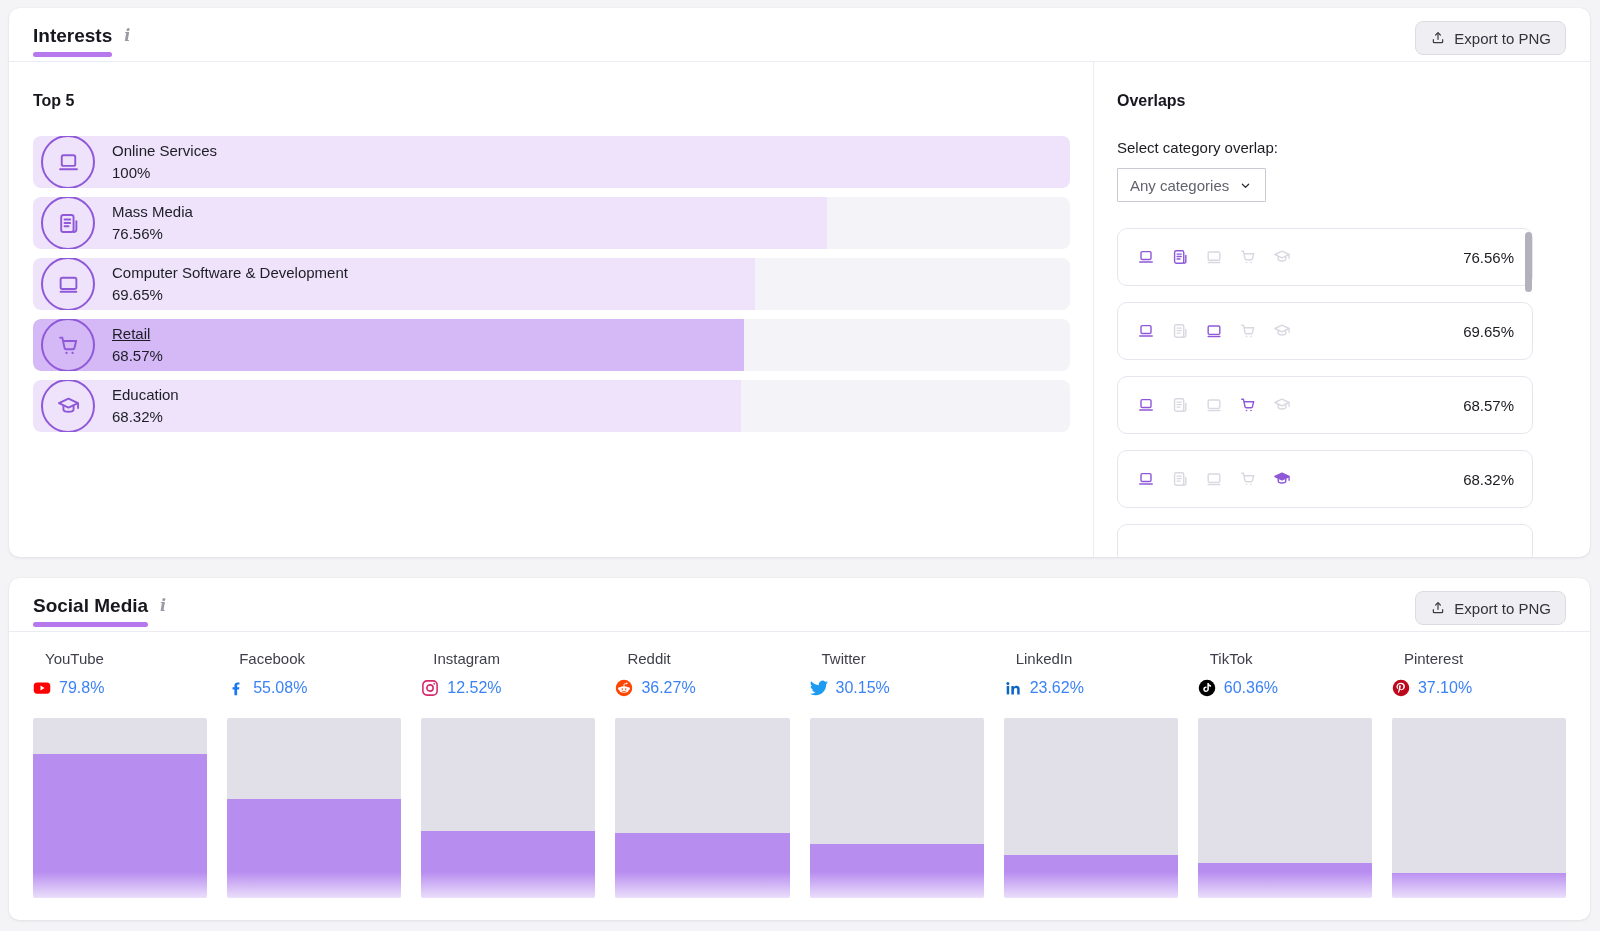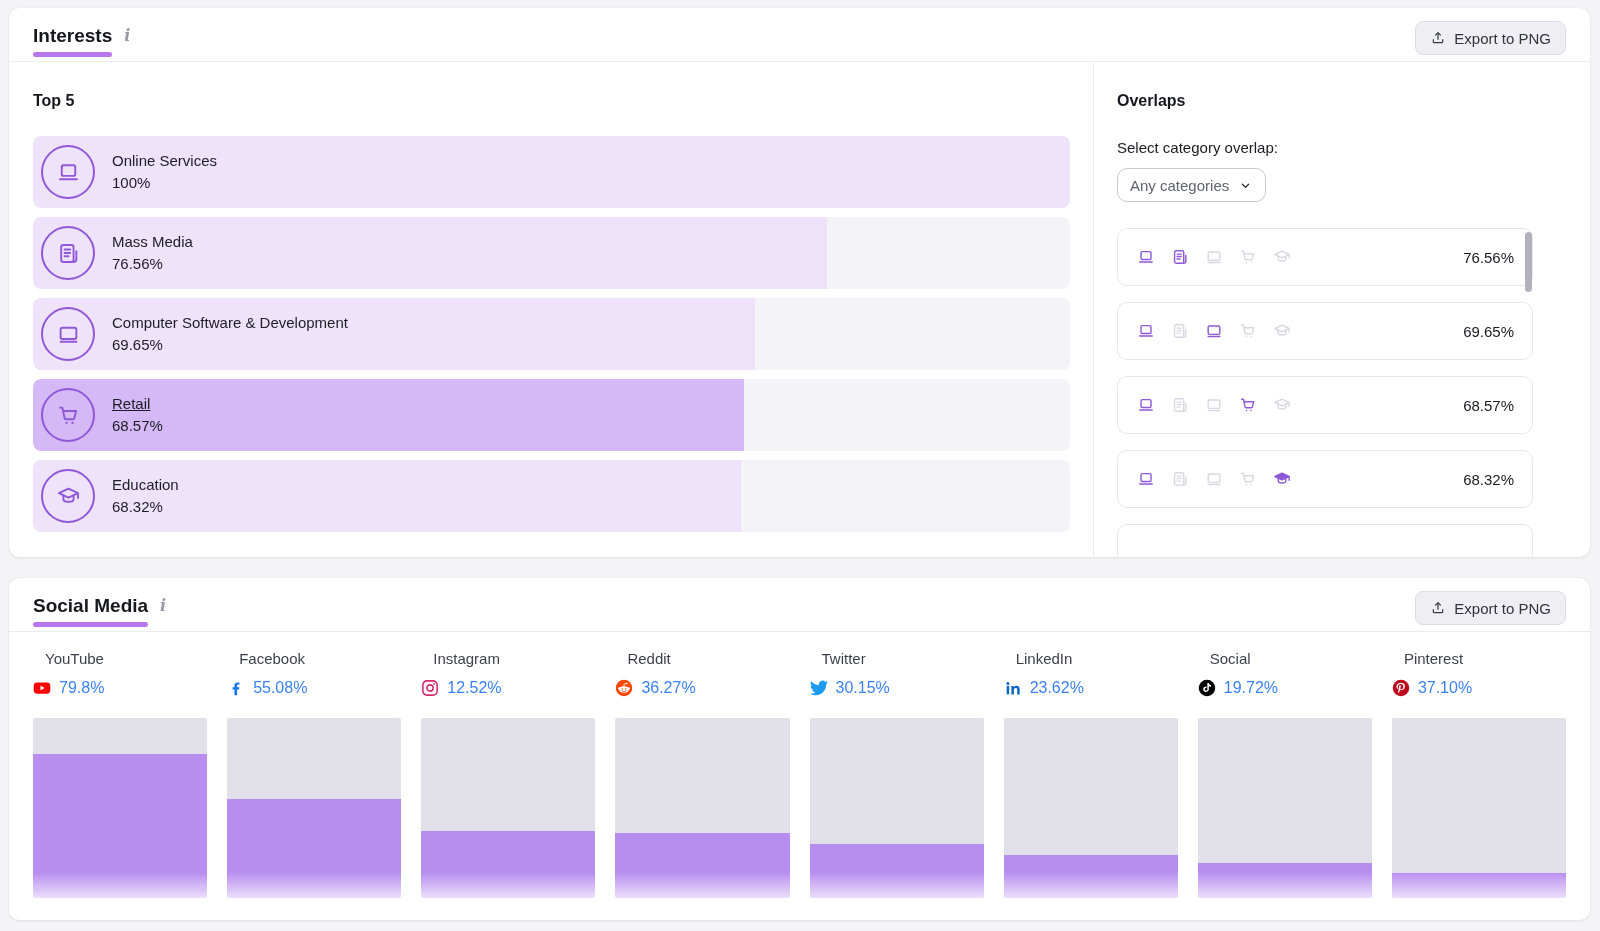--- a/index.html
+++ b/index.html
@@ -42,42 +42,42 @@
     background:#EFEFF3;border:1px solid #DCDBE3;border-radius:8px;
     display:inline-flex;align-items:center;gap:8px;
     font-size:15px;color:#33333C;cursor:pointer;
   }
   .export-btn svg{width:16px;height:16px;stroke:#3A3A44;fill:none;stroke-width:1.8;stroke-linecap:round;stroke-linejoin:round;}
 
   
   .top5-title{position:absolute;left:24px;top:84px;font-size:16px;font-weight:700;color:#17171E;}
   .t5-rows{position:absolute;left:24px;top:128px;width:1037px;}
   .t5-row{
-    position:relative;height:72px;margin-bottom:9px;
+    position:relative;height:52px;margin-bottom:9px;
     background:#F3F3F8;border-radius:8px;overflow:hidden;cursor:pointer;
   }
   .t5-fill{position:absolute;left:0;top:0;bottom:0;background:#EFE3FB;border-radius:8px 0 0 8px;}
   .t5-row.highlight .t5-fill{background:#D5B8F6;}
   .t5-content{position:relative;display:flex;align-items:center;height:100%;padding-left:8px;gap:17px;}
   .cat-circle{
     width:50px;height:50px;border:2px solid #8E58D8;border-radius:50%;
     color:#8E58D8;display:flex;align-items:center;justify-content:center;flex:none;
   }
   .cat-circle svg{width:27px;height:27px;fill:none;stroke:currentColor;stroke-width:1.7;stroke-linecap:round;stroke-linejoin:round;}
   .t5-name{font-size:15px;color:#1D1D26;line-height:22px;}
   .t5-row.highlight .t5-name{text-decoration:underline;}
   .t5-val{font-size:15px;color:#1D1D26;line-height:22px;}
 
   
   .v-divider{position:absolute;left:1084px;top:54px;bottom:0;width:1px;background:#ECEBF1;}
   .ov-title{position:absolute;left:1108px;top:84px;font-size:16px;font-weight:700;color:#17171E;}
   .ov-select-label{position:absolute;left:1108px;top:131px;font-size:15px;color:#1B1B22;}
   .dropdown{
     position:absolute;left:1108px;top:160px;height:34px;
-    background:#fff;border:1px solid #C9C8D3;border-radius:10px;
+    background:#fff;border:1px solid #C9C8D3;border-radius:1px;
     display:inline-flex;align-items:center;gap:9px;padding:0 12px;
     font-size:15px;color:#62626E;cursor:pointer;box-sizing:border-box;
   }
   .dropdown svg{width:15px;height:15px;fill:none;stroke:#2A2A33;stroke-width:2;stroke-linecap:round;stroke-linejoin:round;}
   .ov-list{position:absolute;left:1108px;top:220px;width:416px;}
   .ov-card{
     height:58px;margin-bottom:16px;background:#fff;
     border:1px solid #E7E6EE;border-radius:10px;
     display:flex;align-items:center;padding:0 18px;box-sizing:border-box;cursor:pointer;
   }
@@ -449,29 +449,29 @@
               <circle cx="5.2" cy="6" r="2"></circle>
               <rect x="3.6" y="9.2" width="3.3" height="11.3"></rect>
               <path d="M9.8 9.2h3.2v1.7c.6-1.1 1.9-2 3.8-2 2.8 0 4.1 1.8 4.1 4.9v6.7h-3.3v-6.1c0-1.6-.6-2.4-2-2.4-1.3 0-2.4.9-2.4 2.7v5.8H9.8z"></path>
             </svg>
         </span>
         <span class="sm-val">23.62%</span>
       </div>
     </div>
 
     <div class="sm-col">
-      <div class="sm-name">Social</div>
+      <div class="sm-name">TikTok</div>
       <div class="sm-stat">
         <span class="sicon">
           <svg viewBox="0 0 24 24">
               <circle cx="12" cy="12" r="11" fill="#000"></circle>
               <path fill="#fff" transform="translate(6.2 5.4) scale(0.5)" d="M12.53.02C13.84 0 15.14.01 16.44 0c.08 1.53.63 3.09 1.75 4.17 1.12 1.11 2.7 1.62 4.24 1.79v4.03c-1.44-.05-2.89-.35-4.2-.97-.57-.26-1.1-.59-1.62-.93-.01 2.92.01 5.84-.02 8.75-.08 1.4-.54 2.79-1.35 3.94-1.31 1.92-3.58 3.17-5.91 3.21-1.43.08-2.86-.31-4.08-1.03-2.02-1.19-3.44-3.37-3.65-5.71-.02-.5-.03-1-.01-1.49.18-1.9 1.12-3.72 2.58-4.96 1.66-1.44 3.98-2.13 6.15-1.72.02 1.48-.04 2.96-.04 4.44-.99-.32-2.15-.23-3.02.37-.63.41-1.11 1.04-1.36 1.75-.21.51-.15 1.07-.14 1.61.24 1.64 1.82 3.02 3.5 2.87 1.12-.01 2.19-.66 2.77-1.61.19-.33.4-.67.41-1.06.1-1.79.06-3.57.07-5.36.01-4.03-.01-8.05.02-12.07z"></path>
             </svg>
         </span>
-        <span class="sm-val">19.72%</span>
+        <span class="sm-val">60.36%</span>
       </div>
     </div>
 
     <div class="sm-col">
       <div class="sm-name">Pinterest</div>
       <div class="sm-stat">
         <span class="sicon">
           <svg viewBox="0 0 24 24">
               <circle cx="12" cy="12" r="11" fill="#BD081C"></circle>
               <path fill="#fff" d="M12.1 4.9c-4.1 0-6.2 2.8-6.2 5.2 0 1.4.55 2.65 1.74 3.12.2.08.37 0 .43-.21l.17-.66c.06-.2.04-.28-.12-.46-.33-.38-.54-.86-.54-1.55 0-2 1.56-3.8 4.06-3.8 2.22 0 3.44 1.3 3.44 3.03 0 2.28-1.06 4.2-2.63 4.2-.87 0-1.52-.68-1.31-1.53.25-1 .73-2.1.73-2.82 0-.65-.37-1.2-1.12-1.2-.89 0-1.6.88-1.6 2.06 0 .75.26 1.26.26 1.26l-1.07 4.3c-.32 1.28-.05 2.84-.03 3 .01.09.14.12.2.04.08-.1 1.17-1.38 1.54-2.66l.6-2.22c.29.54 1.15.96 2.06.96 2.71 0 4.55-2.35 4.55-5.5 0-2.38-2.12-4.56-5.16-4.56z"></path>

